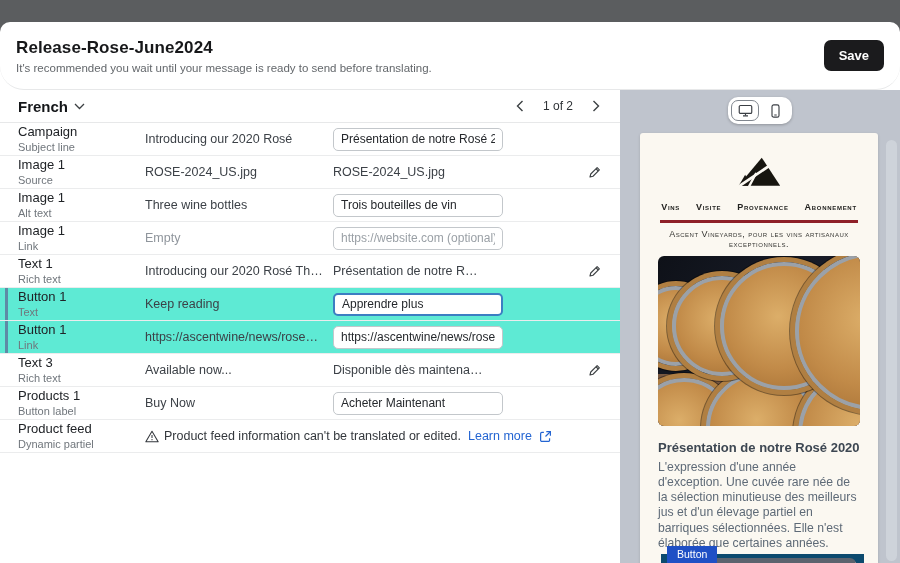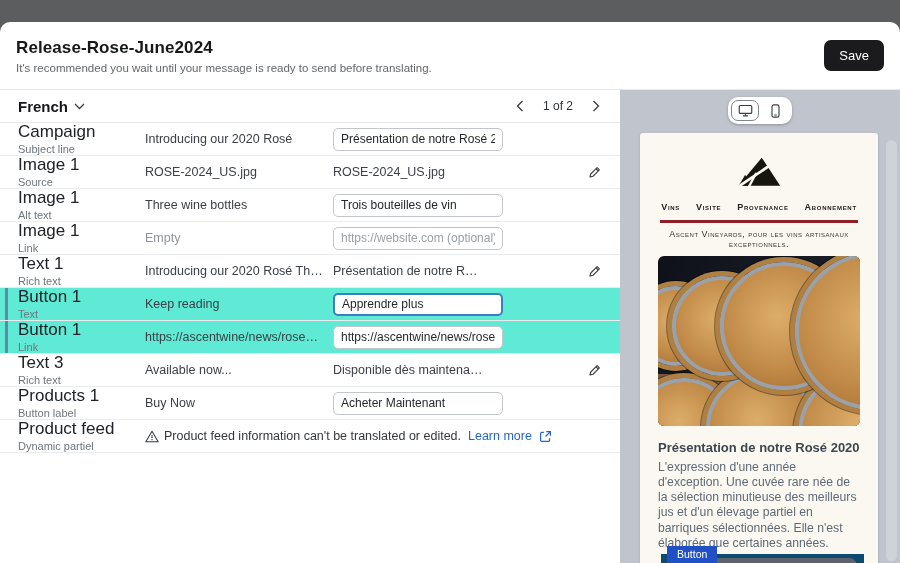--- a/index.html
+++ b/index.html
@@ -5,45 +5,45 @@
   * { margin:0; padding:0; box-sizing:border-box; }
   html,body { width:900px; height:563px; overflow:hidden; background:#5b5d5f;
               font-family:"Liberation Sans", sans-serif; }
 
   .topbar { height:22px; background:#5b5d5f; }
   .app { position:absolute; top:22px; left:0; right:0; bottom:0; background:#fff;
          border-radius:10px 10px 0 0; overflow:hidden; }
 
   
   .header { height:68px; border-bottom:1px solid #e7e8e9; display:flex;
-            align-items:center; justify-content:space-between; padding:0 16px; }
+            align-items:center; justify-content:space-between; padding:0 16px;border-radius:24px; }
   .title { font-size:17px; font-weight:700; color:#17181a; letter-spacing:.1px; }
   .subtitle { font-size:11.5px; color:#63676b; margin-top:4px; }
   .save-btn { background:#1b1b1d; color:#fff; border:none; border-radius:7px;
-              padding:8px 15px; font-size:13px; font-family:inherit; cursor:pointer; }
+              padding:8px 15px; font-size:13px; font-family:inherit; cursor:pointer;font-weight:bold; }
 
   .main { display:flex; height:calc(100% - 68px); }
 
   
   .left-panel { width:620px; flex:none; background:#fff; }
   .panel-head { height:33px; border-bottom:1px solid #e7e8e9; display:flex;
                 align-items:center; justify-content:space-between; padding:0 18px; }
   .lang-btn { display:flex; align-items:center; gap:6px; background:none; border:none;
               font-family:inherit; font-size:15px; font-weight:700; color:#141619; cursor:pointer; }
   .pager { display:flex; align-items:center; gap:17px; }
   .pg-btn { background:none; border:none; cursor:pointer; display:flex; align-items:center; padding:2px; }
   .pg-text { font-size:12px; color:#2f3337; }
 
   .row { display:flex; align-items:center; height:33px; border-bottom:1px solid #ebeced;
          padding-left:18px; position:relative; }
   .row.hl { background:#5eead4; }
   .row.hl::before { content:""; position:absolute; left:5px; top:0; bottom:0; width:3px;
                     background:#5e8ba6; }
   .cell-label { width:127px; flex:none; }
-  .row-title { font-size:17px; color:#202327; line-height:1.1; }
+  .row-title { font-size:13px; color:#202327; line-height:1.1; }
   .row-sub { font-size:11px; color:#70767c; margin-top:1px; }
   .cell-source { width:188px; flex:none; font-size:12.5px; color:#3c4147; white-space:nowrap;
                  overflow:hidden; text-overflow:ellipsis; padding-right:10px; }
   .cell-source.empty { color:#8f959c; }
   .cell-target { flex:1; display:flex; align-items:center; padding-right:16px; }
   .t-input { width:170px; height:23px; border:1px solid #c3c7cb; border-radius:5px;
              padding:0 7px; font-size:12px; font-family:inherit; color:#25282c; background:#fff; }
   .t-input.focused { border:2px solid #3c7ec2; }
   .t-input::placeholder { color:#9aa0a6; }
   .target-text { font-size:12.5px; color:#3c4147; white-space:nowrap; overflow:hidden;

